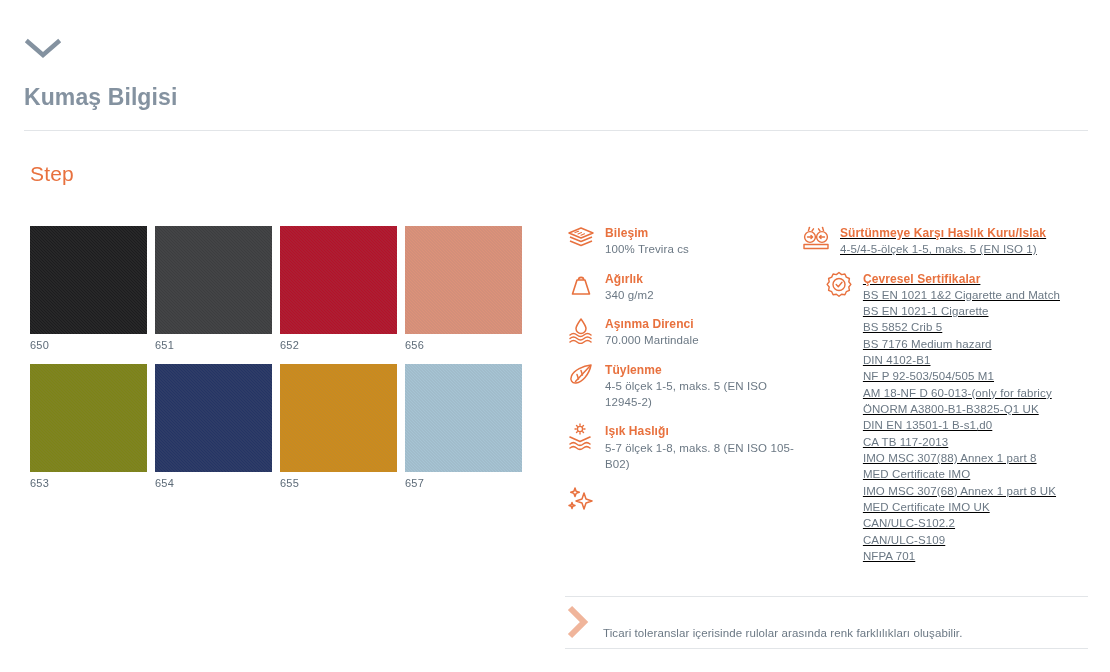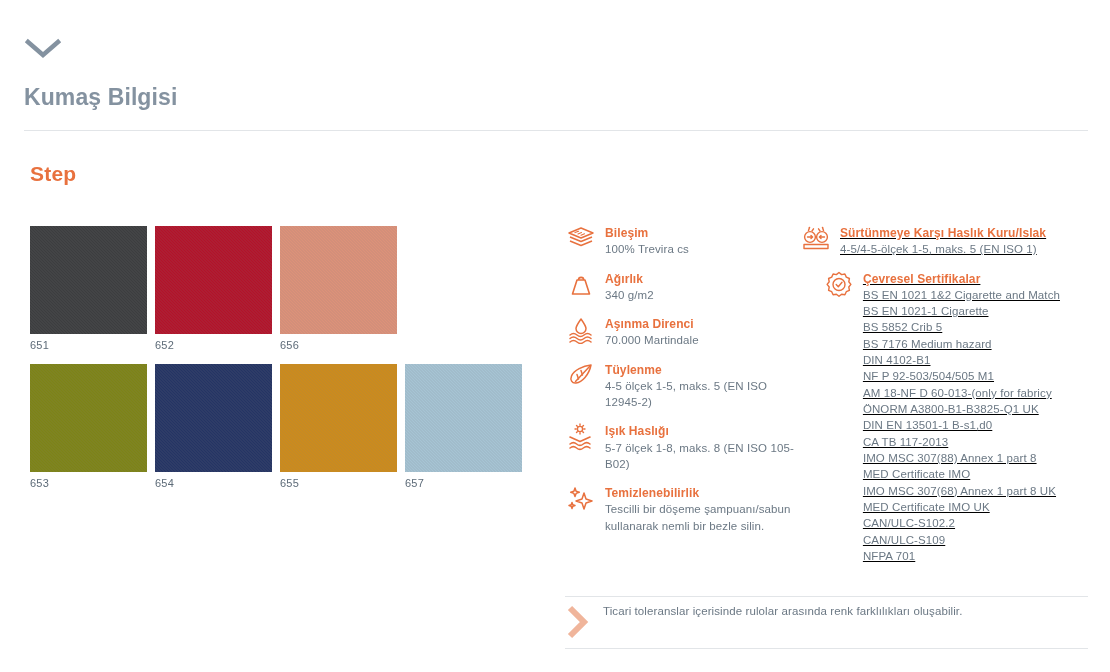--- a/index.html
+++ b/index.html
@@ -21,21 +21,21 @@
     position: absolute; left: 24px; top: 84px;
     font-size: 23px; font-weight: 700; letter-spacing: .1px;
     color: #8492a0;
   }
   .title-divider {
     position: absolute; left: 24px; top: 130px;
     width: 1064px; height: 1px; background: #e2e5e8;
   }
   .product-name {
     position: absolute; left: 30px; top: 162px;
-    font-size: 21px; font-weight: 700; color: #e8713e; letter-spacing: .2px;
+    font-size: 21px; font-weight: 400; color: #e8713e; letter-spacing: .2px;
   }
 
   
   .swatch-grid { position: absolute; left: 30px; top: 226px; width: 500px; }
   .swatch-row { display: flex; gap: 8px; margin-bottom: 13px; }
   .swatch { width: 117px; }
   .swatch.wide { width: 242px; }
   .swatch-chip {
     width: 100%; height: 108px; position: relative;
     background-repeat: repeat;
@@ -78,21 +78,21 @@
 
   
   .note-divider-top {
     position: absolute; left: 565px; top: 596px; width: 523px; height: 1px; background: #e2e5e8;
   }
   .note-divider-bottom {
     position: absolute; left: 565px; top: 648px; width: 523px; height: 1px; background: #e2e5e8;
   }
   .note-row {
     position: absolute; left: 565px; top: 605px; width: 523px;
-    display: flex; align-items: flex-start;
+    display: flex; align-items: flex-end;
   }
   .note-icon { width: 30px; min-width: 30px; margin-right: 8px; display: flex; align-items: center; }
   .note-text { font-size: 11.5px; color: #6b7884; letter-spacing: .1px; }
 </style>
 </head>
 <body>
 
 <div class="page">
 
   <div class="collapse-row">
@@ -103,20 +103,24 @@
     </span>
   </div>
 
   <div class="page-title">Kumaş Bilgisi</div>
   <div class="title-divider"></div>
   <div class="product-name">Step</div>
 
   <div class="swatch-grid">
 
     <div class="swatch-row">
+      <div class="swatch">
+        <div class="swatch-chip" style="background-color: rgb(28, 28, 30);"></div>
+        <div class="swatch-label">650</div>
+      </div>
       <div class="swatch">
         <div class="swatch-chip" style="background-color: rgb(60, 61, 63);"></div>
         <div class="swatch-label">651</div>
       </div>
       <div class="swatch">
         <div class="swatch-chip" style="background-color: rgb(179, 18, 41);"></div>
         <div class="swatch-label">652</div>
       </div>
       <div class="swatch">
         <div class="swatch-chip" style="background-color: rgb(221, 146, 121);"></div>
@@ -245,24 +249,20 @@
 
     <div class="spec-item">
       <div class="spec-icon">
         <svg width="28" height="28" viewBox="0 0 28 28" aria-hidden="true">
           <g fill="none" stroke="#e8713e" stroke-width="1.5" stroke-linejoin="round">
             <path d="M17 8 L19 14 L25 16 L19 18 L17 24 L15 18 L9 16 L15 14 Z"></path>
             <path d="M8 3 L9.1 6.2 L12.3 7.3 L9.1 8.4 L8 11.6 L6.9 8.4 L3.7 7.3 L6.9 6.2 Z"></path>
             <path d="M5 17.5 L5.8 19.7 L8 20.5 L5.8 21.3 L5 23.5 L4.2 21.3 L2 20.5 L4.2 19.7 Z"></path>
           </g>
         </svg>
-      </div>
-      <div class="spec-text">
-        <div class="spec-label">Temizlenebilirlik</div>
-        <div class="spec-value">Tescilli bir döşeme şampuanı/sabun kullanarak nemli bir bezle silin.</div>
       </div>
     </div>
 
   </div>
 
   <div class="spec-col-b">
 
     <div class="spec-item">
       <div class="spec-icon">
         <svg width="32" height="28" viewBox="0 0 32 28" aria-hidden="true">

